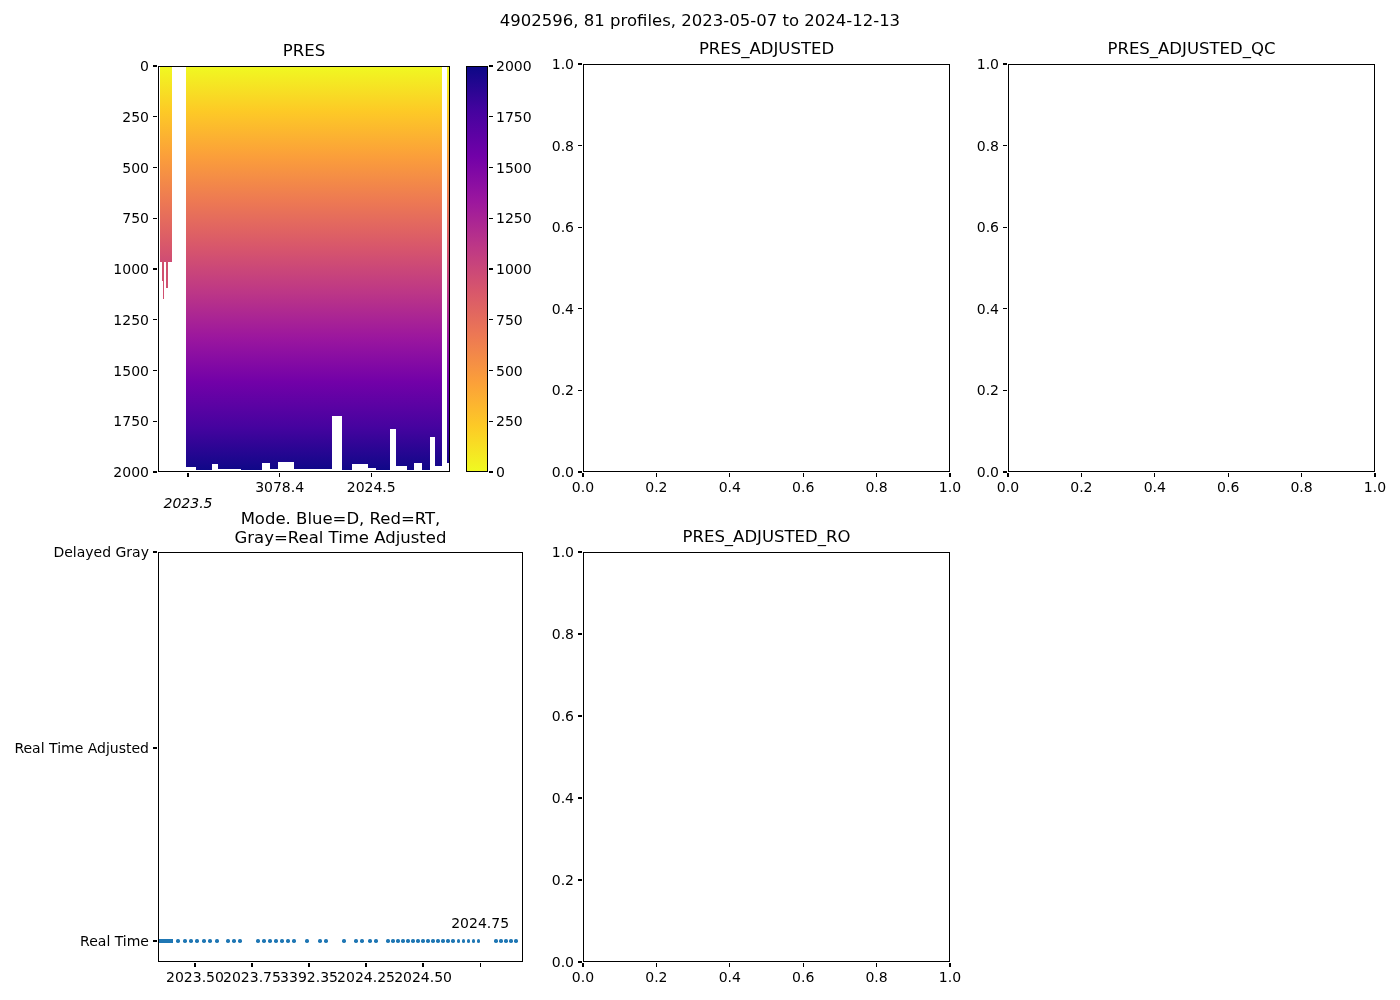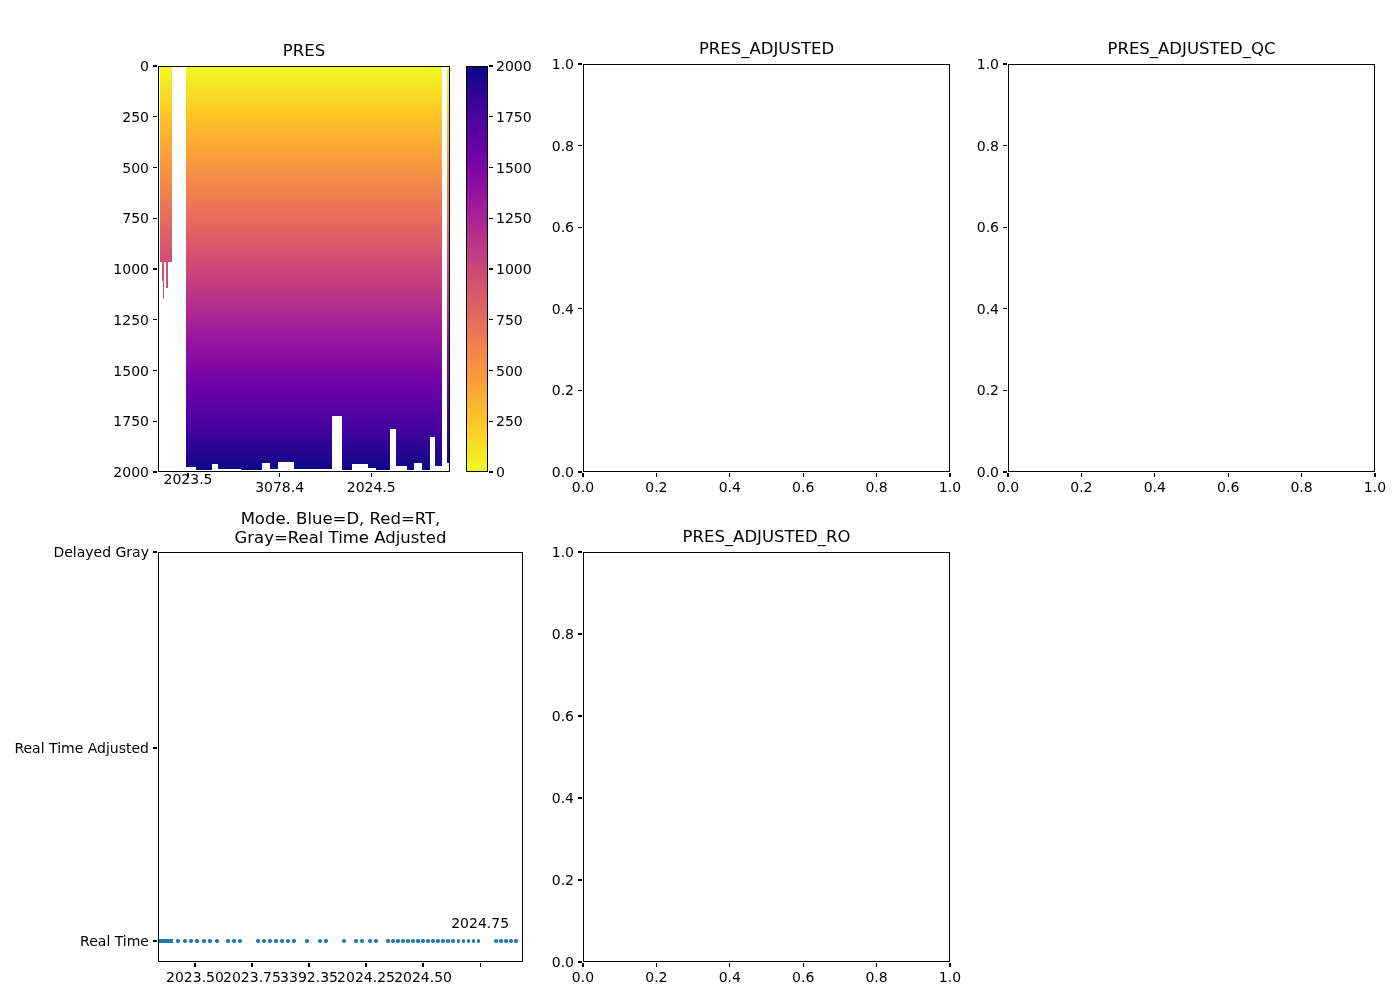--- a/index.html
+++ b/index.html
@@ -16,20 +16,21 @@
   .tick-label { font-size:14px; line-height:14px; white-space:nowrap; }
   .x-tick-label { transform:translateX(-50%); }
   .y-tick-label { text-align:right; }
   .cb-frame { border:1px solid #000; box-sizing:border-box; }
   .dot { border-radius:50%; }
 </style>
 </head>
 <body>
 
 <div class="figure">
+  <div class="abs suptitle" style="left:700px; top:11px;">4902596, 81 profiles, 2023-05-07 to 2024-12-13</div>
   <div id="charts" class="abs" style="left:0; top:0; width:1400px; height:1000px;">
       <div class="abs" style="left: 159.832px; top: 66px; width: 12.0903px; height: 195.895px; background: linear-gradient(rgb(240, 249, 33) 0%, rgb(253, 202, 38) 11.1%, rgb(251, 159, 58) 22.2%, rgb(237, 121, 83) 33.3%, rgb(216, 87, 107) 44.4%, rgb(189, 55, 134) 55.6%, rgb(156, 23, 158) 66.7%, rgb(114, 1, 168) 77.8%, rgb(70, 3, 159) 88.9%, rgb(13, 8, 135) 100%) 0% 0% / 100% 406px no-repeat;"></div>
       <div class="abs" style="left: 161.664px; top: 260.895px; width: 1.5px; height: 20.285px; background: rgb(208, 80, 111);"></div>
       <div class="abs" style="left: 162.946px; top: 260.895px; width: 1.5px; height: 38.555px; background: rgb(208, 80, 111);"></div>
       <div class="abs" style="left: 166.06px; top: 260.895px; width: 1.5px; height: 27.39px; background: rgb(208, 80, 111);"></div>
       <div class="abs" style="left: 186.028px; top: 66px; width: 255.912px; height: 406px; background: linear-gradient(rgb(240, 249, 33) 0%, rgb(253, 202, 38) 11.1%, rgb(251, 159, 58) 22.2%, rgb(237, 121, 83) 33.3%, rgb(216, 87, 107) 44.4%, rgb(189, 55, 134) 55.6%, rgb(156, 23, 158) 66.7%, rgb(114, 1, 168) 77.8%, rgb(70, 3, 159) 88.9%, rgb(13, 8, 135) 100%) 0% 0% / 100% 406px no-repeat;"></div>
       <div class="abs" style="left: 186.028px; top: 466.925px; width: 10.3921px; height: 5.075px; background: rgb(255, 255, 255);"></div>
       <div class="abs" style="left: 195.92px; top: 469.564px; width: 16.6205px; height: 2.436px; background: rgb(255, 255, 255);"></div>
       <div class="abs" style="left: 212.04px; top: 464.286px; width: 6.36198px; height: 7.714px; background: rgb(255, 255, 255);"></div>
       <div class="abs" style="left: 217.902px; top: 468.752px; width: 22.6656px; height: 3.248px; background: rgb(255, 255, 255);"></div>
@@ -47,21 +48,21 @@
       <div class="abs" style="left: 395.044px; top: 465.504px; width: 11.4912px; height: 6.496px; background: rgb(255, 255, 255);"></div>
       <div class="abs" style="left: 406.035px; top: 469.564px; width: 8.37704px; height: 2.436px; background: rgb(255, 255, 255);"></div>
       <div class="abs" style="left: 413.912px; top: 463.474px; width: 8.56023px; height: 8.526px; background: rgb(255, 255, 255);"></div>
       <div class="abs" style="left: 421.972px; top: 469.564px; width: 8.56023px; height: 2.436px; background: rgb(255, 255, 255);"></div>
       <div class="abs" style="left: 430.033px; top: 437.49px; width: 4.53011px; height: 34.51px; background: rgb(255, 255, 255);"></div>
       <div class="abs" style="left: 434.063px; top: 466.316px; width: 8.37704px; height: 5.684px; background: rgb(255, 255, 255);"></div>
       <div class="abs" style="left: 446.886px; top: 66px; width: 2.7478px; height: 397.474px; background: linear-gradient(rgb(240, 249, 33) 0%, rgb(253, 202, 38) 11.1%, rgb(251, 159, 58) 22.2%, rgb(237, 121, 83) 33.3%, rgb(216, 87, 107) 44.4%, rgb(189, 55, 134) 55.6%, rgb(156, 23, 158) 66.7%, rgb(114, 1, 168) 77.8%, rgb(70, 3, 159) 88.9%, rgb(13, 8, 135) 100%) 0% 0% / 100% 406px no-repeat;"></div>
       <div class="abs axes-frame" style="left: 158px; top: 66px; width: 292px; height: 406px;"></div>
       <div class="abs axes-title" style="left: 304px; top: 41px;">PRES</div>
       <div class="abs tick-mark" style="left: 187.443px; top: 473px; width: 1.2px; height: 4px;"></div>
-      <div class="abs tick-label x-tick-label" style="left: 188.043px; top: 472px;">2023.5</div>
+      <div class="abs tick-label x-tick-label" style="left: 188.043px; top: 496px; font-style: italic;">2023.5</div>
       <div class="abs tick-mark" style="left: 279.036px; top: 473px; width: 1.2px; height: 4px;"></div>
       <div class="abs tick-label x-tick-label" style="left: 279.636px; top: 480px;">3078.4</div>
       <div class="abs tick-mark" style="left: 370.63px; top: 473px; width: 1.2px; height: 4px;"></div>
       <div class="abs tick-label x-tick-label" style="left: 371.23px; top: 480px;">2024.5</div>
       <div class="abs tick-mark" style="left: 153px; top: 65.4px; width: 4px; height: 1.2px;"></div>
       <div class="abs tick-label y-tick-label" style="left: 0px; width: 149px; top: 59px;">0</div>
       <div class="abs tick-mark" style="left: 153px; top: 116.15px; width: 4px; height: 1.2px;"></div>
       <div class="abs tick-label y-tick-label" style="left: 0px; width: 149px; top: 109.75px;">250</div>
       <div class="abs tick-mark" style="left: 153px; top: 166.9px; width: 4px; height: 1.2px;"></div>
       <div class="abs tick-label y-tick-label" style="left: 0px; width: 149px; top: 160.5px;">500</div>

